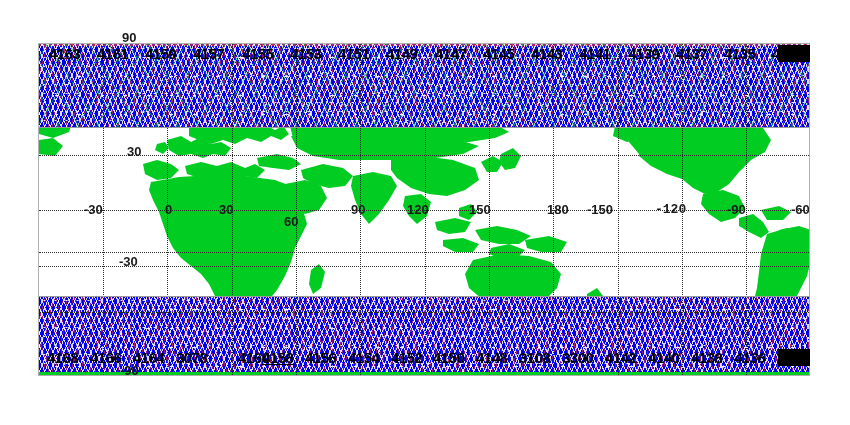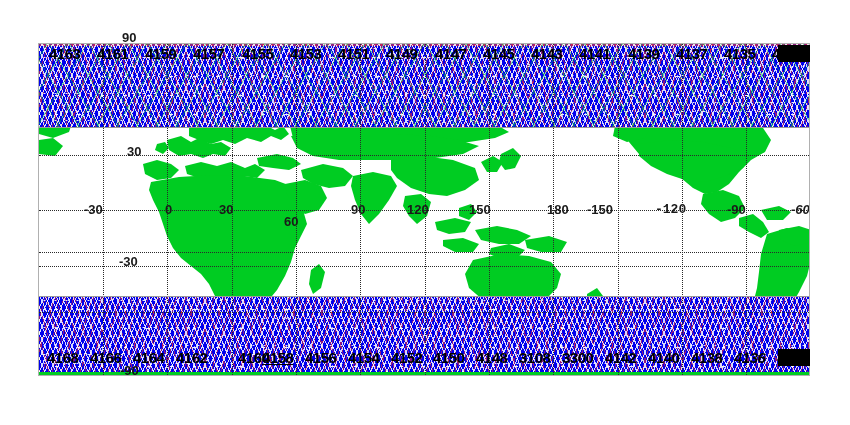--- a/index.html
+++ b/index.html
@@ -256,21 +256,21 @@
         <div class="lbl lon-lbl" style="left: 126px; top: 158px;">0</div>
         <div class="lbl lon-lbl" style="left: 180px; top: 158px;">30</div>
         <div class="lbl lon-lbl" style="left: 245px; top: 158px; margin-top: 12px;">60</div>
         <div class="lbl lon-lbl" style="left: 312px; top: 158px;">90</div>
         <div class="lbl lon-lbl" style="left: 368px; top: 158px;">120</div>
         <div class="lbl lon-lbl" style="left: 430px; top: 158px;">150</div>
         <div class="lbl lon-lbl" style="left: 476px; top: 158px; margin-left: 32px;">180</div>
         <div class="lbl lon-lbl" style="left: 548px; top: 158px;">-150</div>
         <div class="lbl lon-lbl" style="left: 616px; top: 158px; font-family: Liberation Mono, monospace;">-120</div>
         <div class="lbl lon-lbl" style="left: 688px; top: 158px;">-90</div>
-        <div class="lbl lon-lbl" style="left: 752px; top: 158px; font-style: italic;">-60</div>
+        <div class="lbl lon-lbl" style="left: 752px; top: 158px;">-60</div>
       </div>
 
     <div id="lat-label-group">
         <div class="lbl lat-lbl" style="left: 88px; top: 100px;">30</div>
         <div class="lbl lat-lbl" style="left: 80px; top: 210px;">-30</div>
       </div>
 
   </div>
 
   <div class="lbl" id="latm90">-90</div>
@@ -291,21 +291,21 @@
       <div class="orbit-lbl" style="left: 590px; top: 0px;">4139</div>
       <div class="orbit-lbl" style="left: 638px; top: 0px;">4137</div>
       <div class="orbit-lbl" style="left: 686px; top: 0px;">4135</div>
       <div class="orbit-lbl" style="left: 734px; top: 0px;">4133</div>
       <div class="edge-blob" style="right: -4px; top: 0px; width: 36px;"></div>
     </div>
   <div id="orbit-row-bottom">
       <div class="orbit-lbl" style="left: 9px; top: 0px;">4168</div>
       <div class="orbit-lbl" style="left: 52px; top: 0px;">4166</div>
       <div class="orbit-lbl" style="left: 95px; top: 0px;">4164</div>
-      <div class="orbit-lbl" style="left: 138px; top: 0px;">4162</div>
+      <div class="orbit-lbl" style="left: 138px; top: 0px;">3078</div>
       <div class="orbit-lbl" style="left: 181px; top: 0px; margin-left: 19px;">4160</div>
       <div class="orbit-lbl" style="left: 224px; top: 0px; text-decoration: underline;">4158</div>
       <div class="orbit-lbl" style="left: 267px; top: 0px;">4156</div>
       <div class="orbit-lbl" style="left: 310px; top: 0px;">4154</div>
       <div class="orbit-lbl" style="left: 353px; top: 0px;">4152</div>
       <div class="orbit-lbl" style="left: 395px; top: 0px;">4150</div>
       <div class="orbit-lbl" style="left: 438px; top: 0px;">4148</div>
       <div class="orbit-lbl" style="left: 481px; top: 0px;">3108</div>
       <div class="orbit-lbl" style="left: 524px; top: 0px;">3300</div>
       <div class="orbit-lbl" style="left: 567px; top: 0px;">4142</div>

